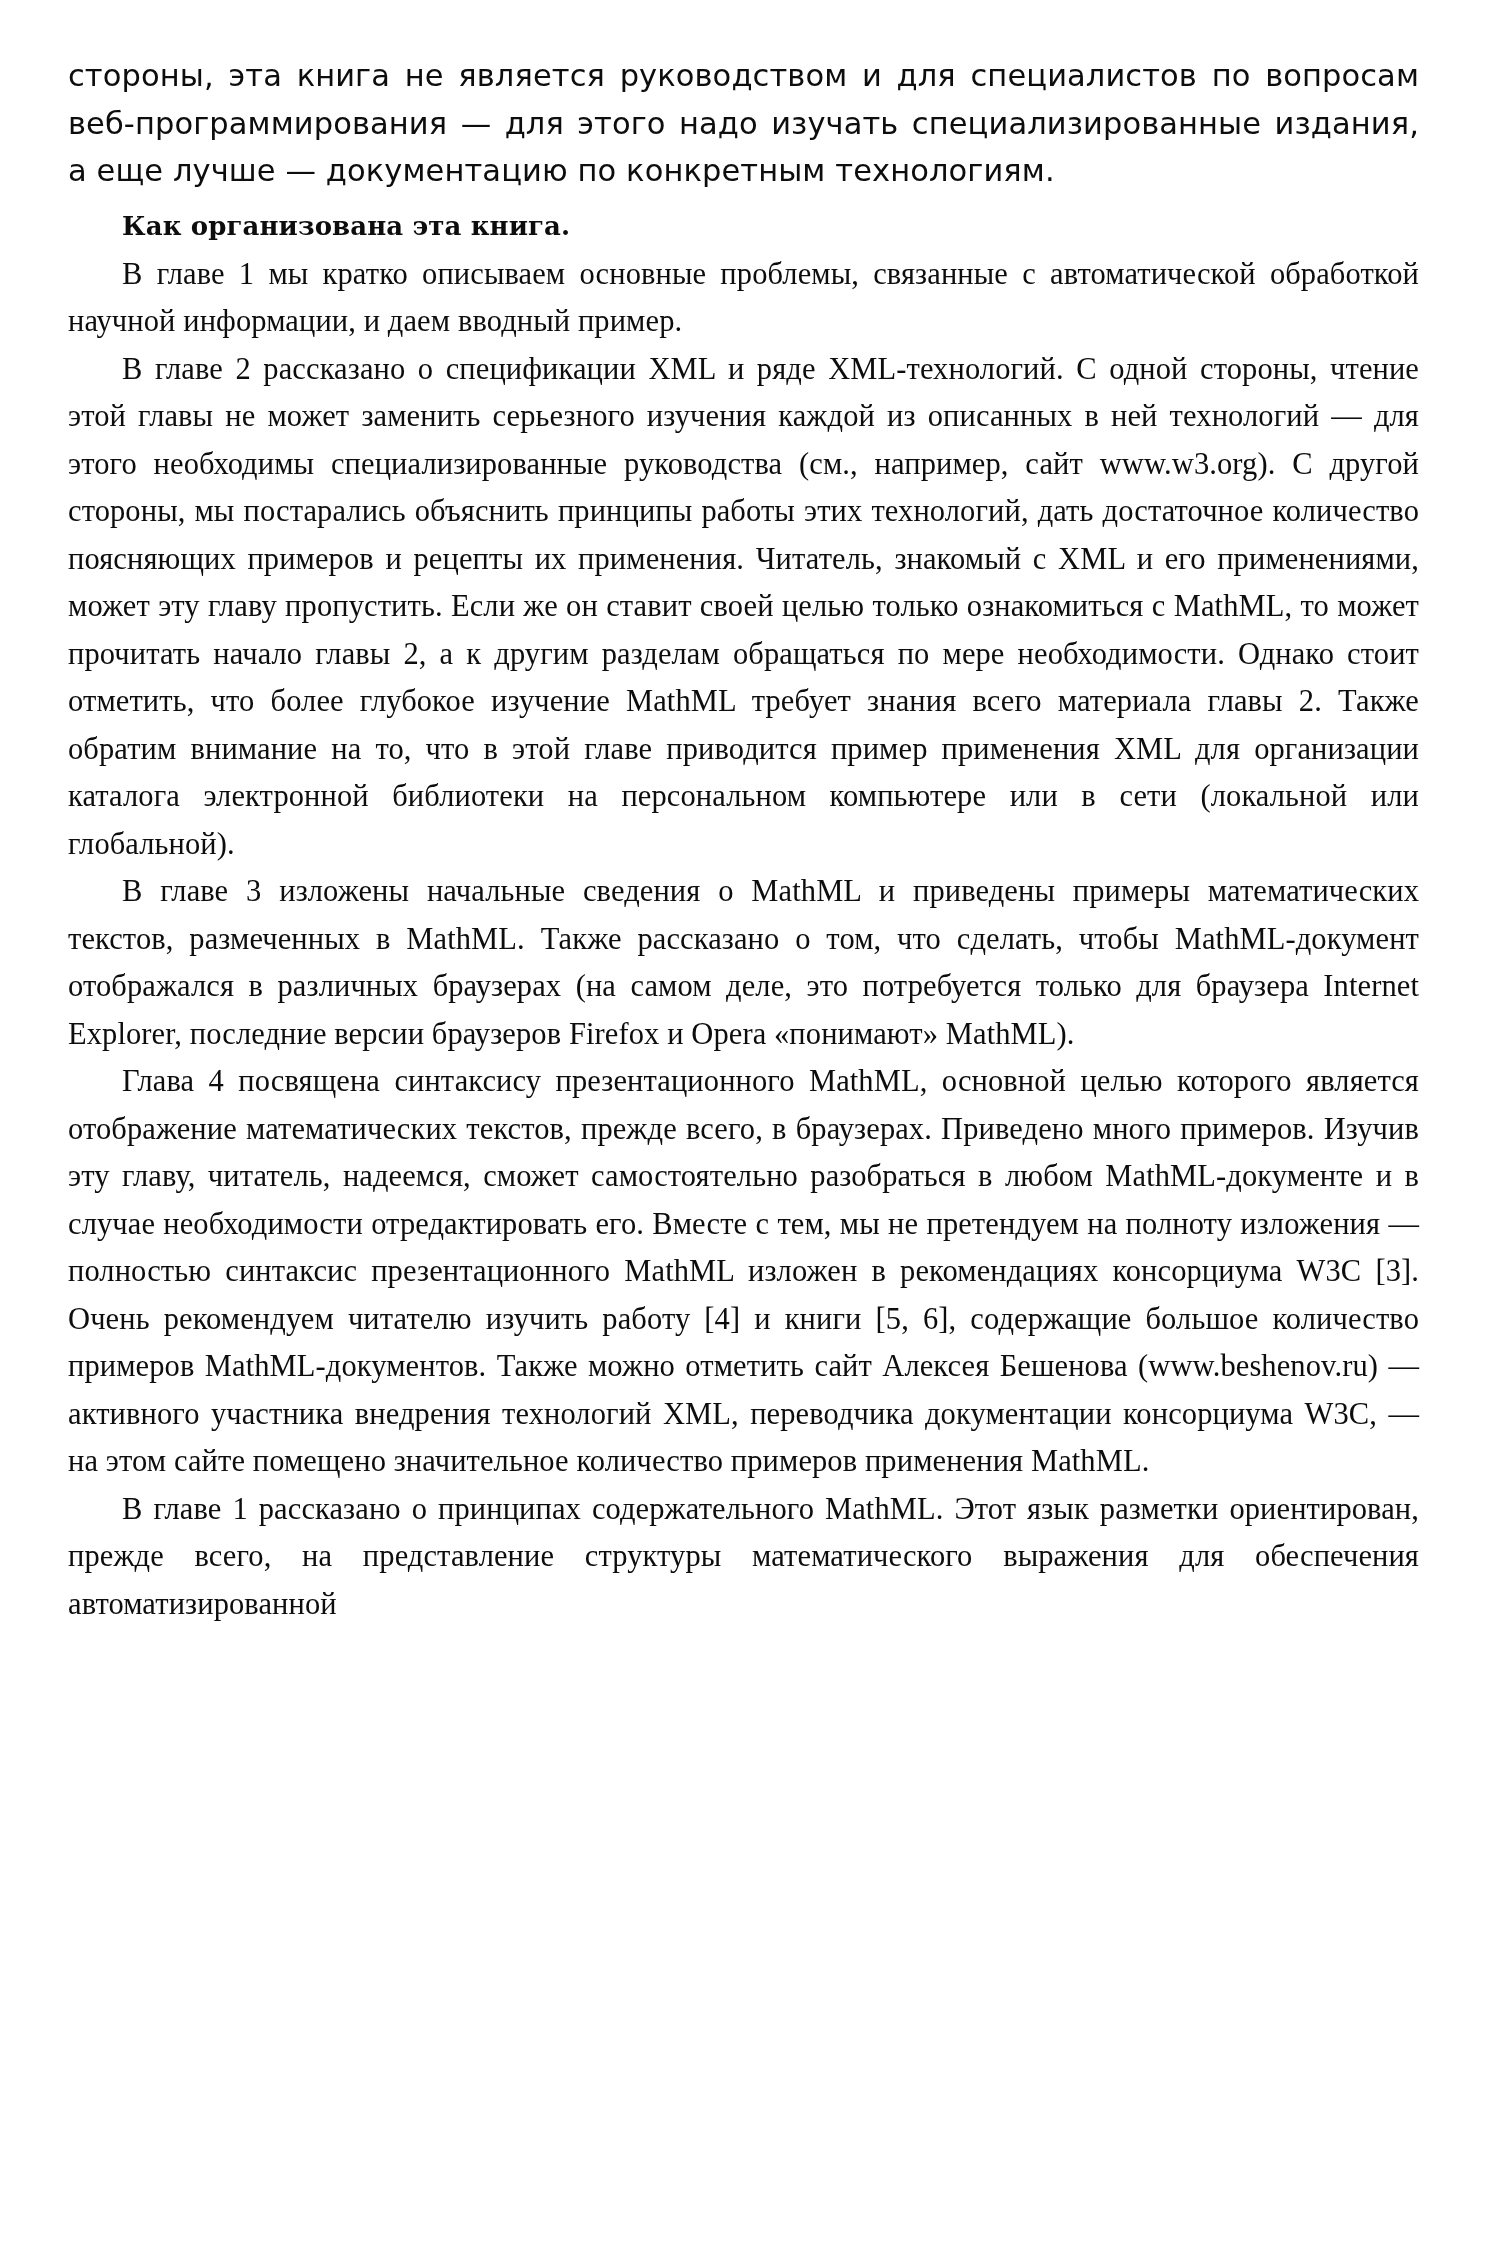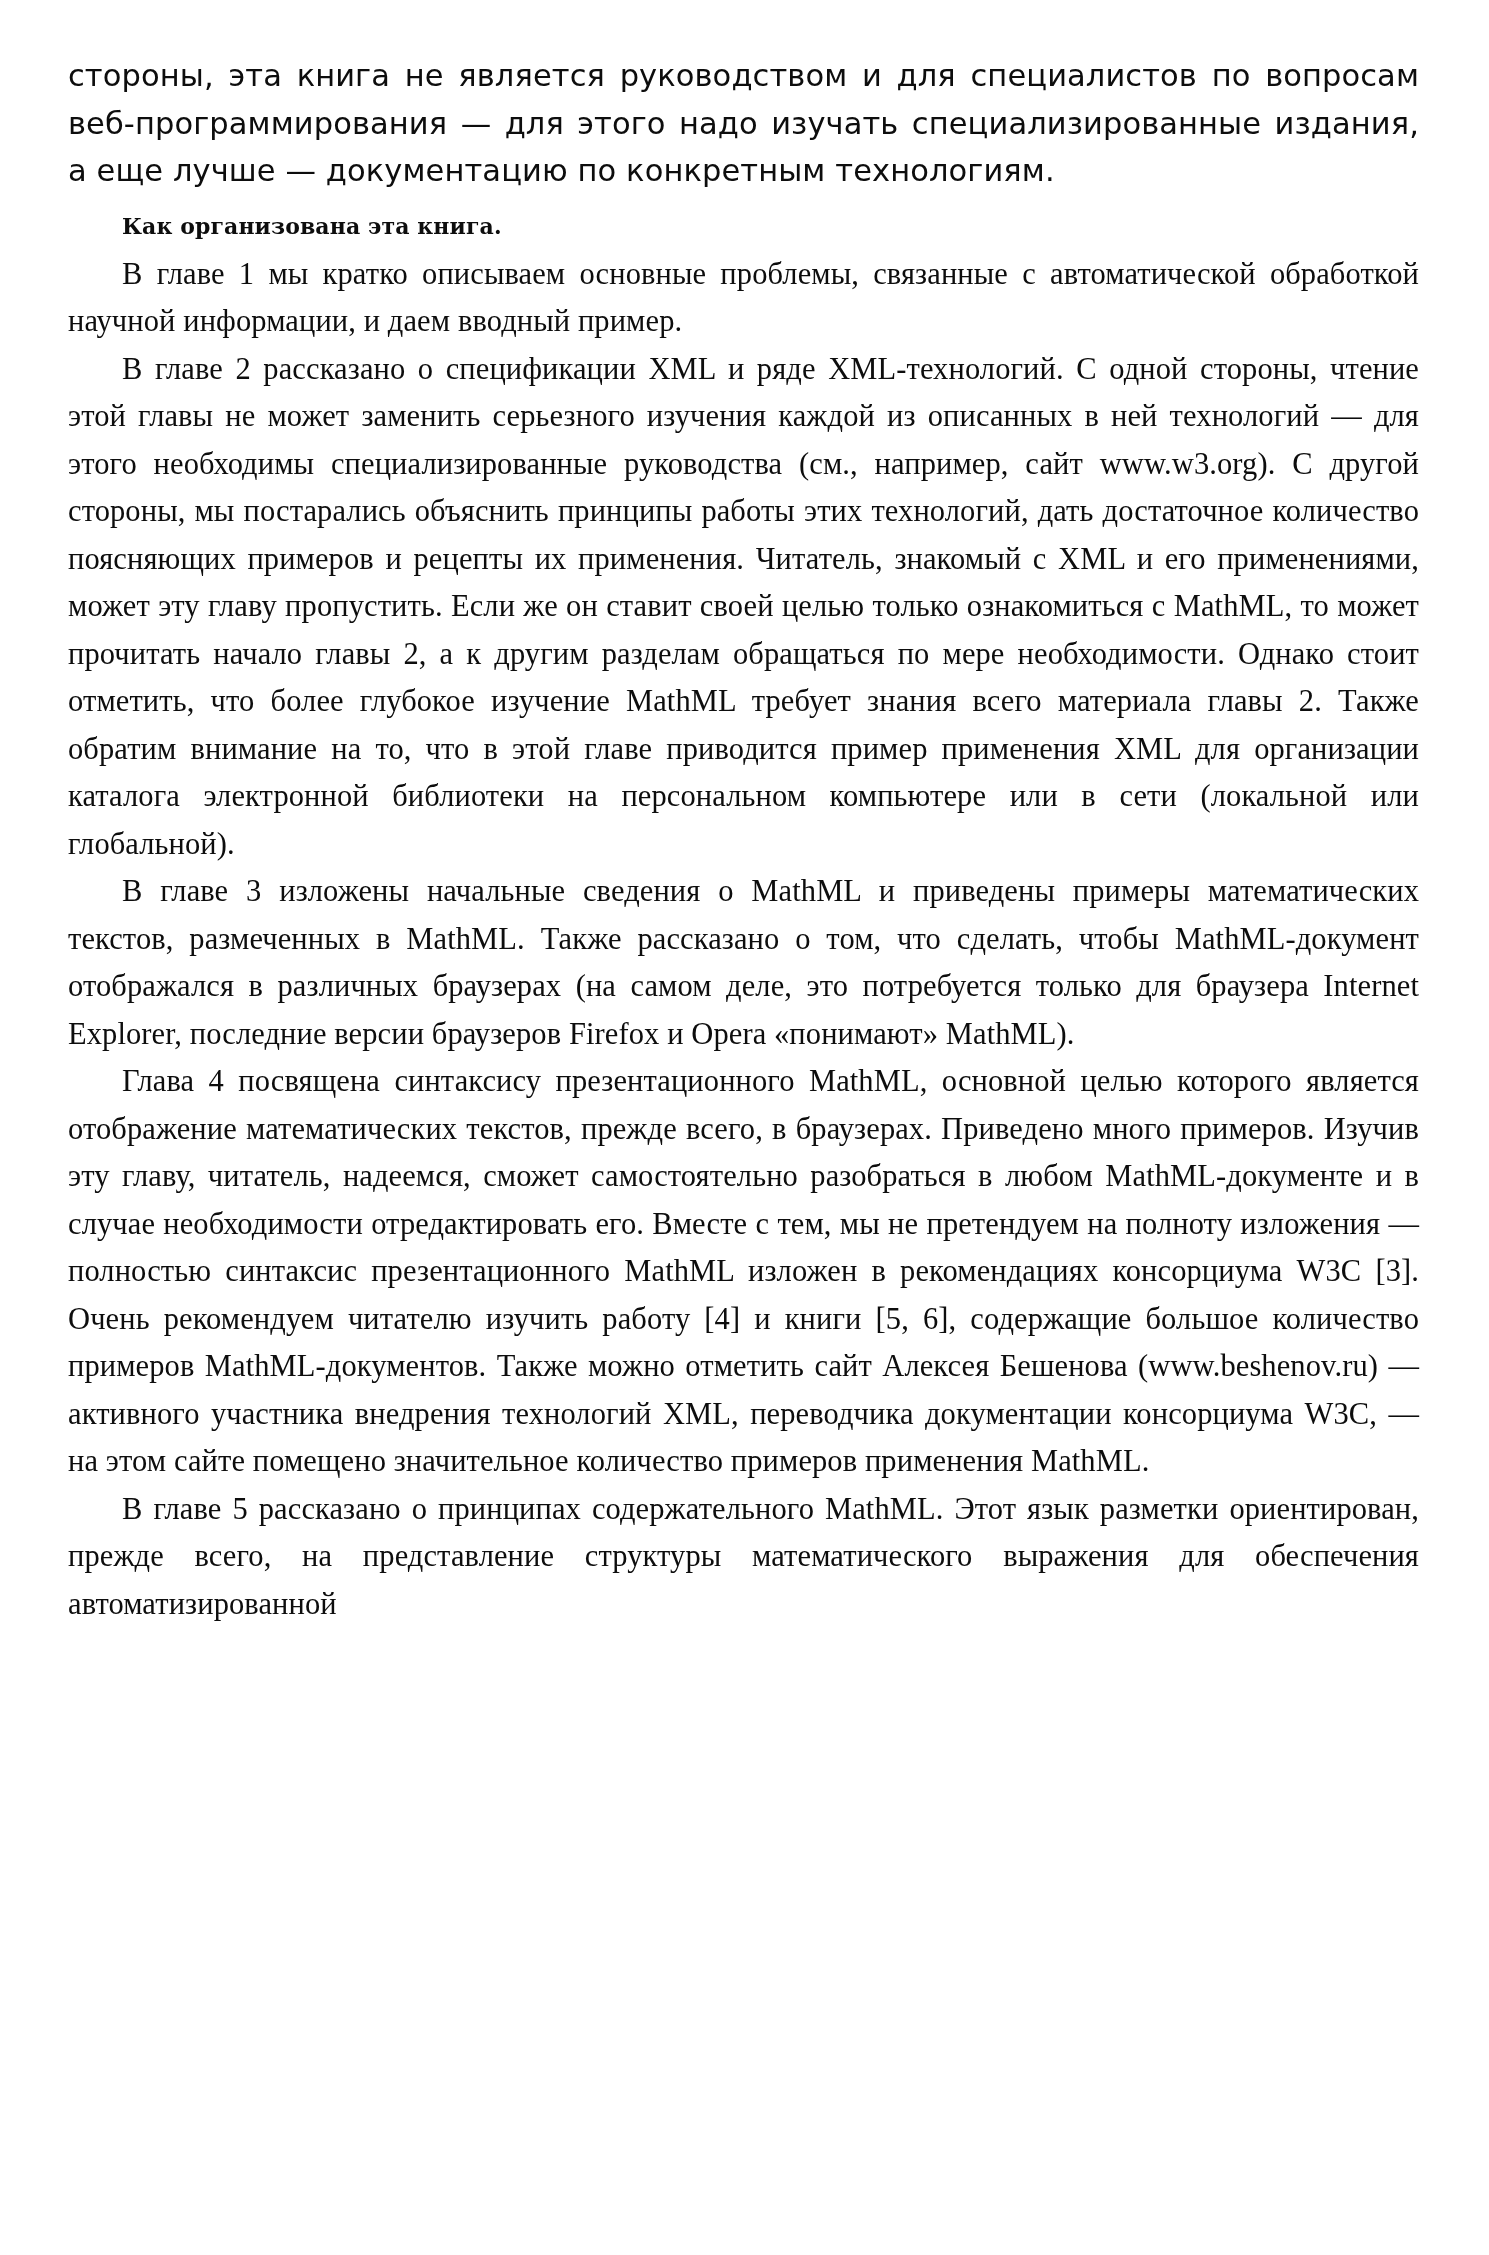--- a/index.html
+++ b/index.html
@@ -33,21 +33,21 @@
   }
   p.indent {
     text-indent: 54px;
     font-family: Liberation Serif, serif;
   }
   .section-head {
     margin: 6px 0 0 0;
     text-indent: 54px;
     font-family: "DejaVu Serif", serif;
     font-weight: bold;
-    font-size: 22px;
+    font-size: 26px;
     line-height: 50px;
   }
   .para-block {
     margin-bottom: 0;
   }
 </style>
 </head>
 <body>
 
 <div class="page">
@@ -58,16 +58,16 @@
     <p class="section-head">Как организована эта книга.</p>
 
     <p class="para-block indent">В главе 1 мы кратко описываем основные проблемы, связанные с автоматической обработкой научной информации, и даем вводный пример.</p>
 
     <p class="para-block indent">В главе 2 рассказано о спецификации XML и ряде XML-технологий. С одной стороны, чтение этой главы не может заменить серьезного изучения каждой из описанных в ней технологий — для этого необходимы специализированные руководства (см., например, сайт www.w3.org). С другой стороны, мы постарались объяснить принципы работы этих технологий, дать достаточное количество поясняющих примеров и рецепты их применения. Читатель, знакомый с XML и его применениями, может эту главу пропустить. Если же он ставит своей целью только ознакомиться с MathML, то может прочитать начало главы 2, а к другим разделам обращаться по мере необходимости. Однако стоит отметить, что более глубокое изучение MathML требует знания всего материала главы 2. Также обратим внимание на то, что в этой главе приводится пример применения XML для организации каталога электронной библиотеки на персональном компьютере или в сети (локальной или глобальной).</p>
 
     <p class="para-block indent">В главе 3 изложены начальные сведения о MathML и приведены примеры математических текстов, размеченных в MathML. Также рассказано о том, что сделать, чтобы MathML-документ отображался в различных браузерах (на самом деле, это потребуется только для браузера Internet Explorer, последние версии браузеров Firefox и Opera «понимают» MathML).</p>
 
     <p class="para-block indent">Глава 4 посвящена синтаксису презентационного MathML, основной целью которого является отображение математических текстов, прежде всего, в браузерах. Приведено много примеров. Изучив эту главу, читатель, надеемся, сможет самостоятельно разобраться в любом MathML-документе и в случае необходимости отредактировать его. Вместе с тем, мы не претендуем на полноту изложения — полностью синтаксис презентационного MathML изложен в рекомендациях консорциума W3C [3]. Очень рекомендуем читателю изучить работу [4] и книги [5, 6], содержащие большое количество примеров MathML-документов. Также можно отметить сайт Алексея Бешенова (www.beshenov.ru) — активного участника внедрения технологий XML, переводчика документации консорциума W3C, — на этом сайте помещено значительное количество примеров применения MathML.</p>
 
-    <p class="para-block indent">В главе 5 рассказано о принципах содержательного MathML. Этот язык разметки ориентирован, прежде всего, на представление структуры математического выражения для обеспечения автоматизированной</p>
+    <p class="para-block indent">В главе 1 рассказано о принципах содержательного MathML. Этот язык разметки ориентирован, прежде всего, на представление структуры математического выражения для обеспечения автоматизированной</p>
 
   </div>
 </div>
 
 </body></html>

